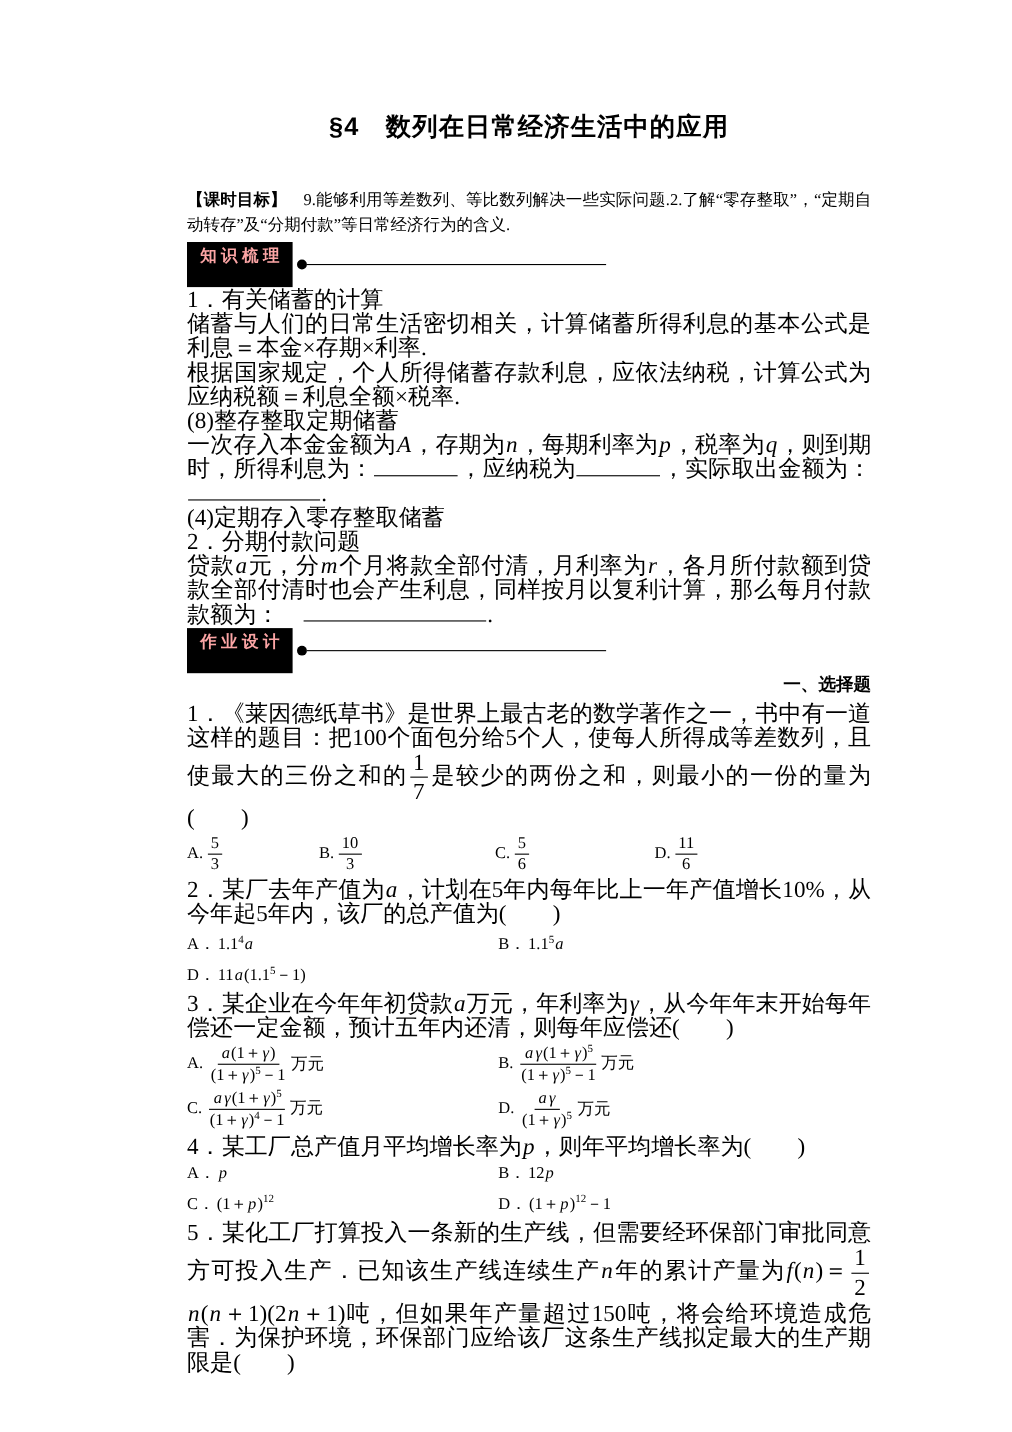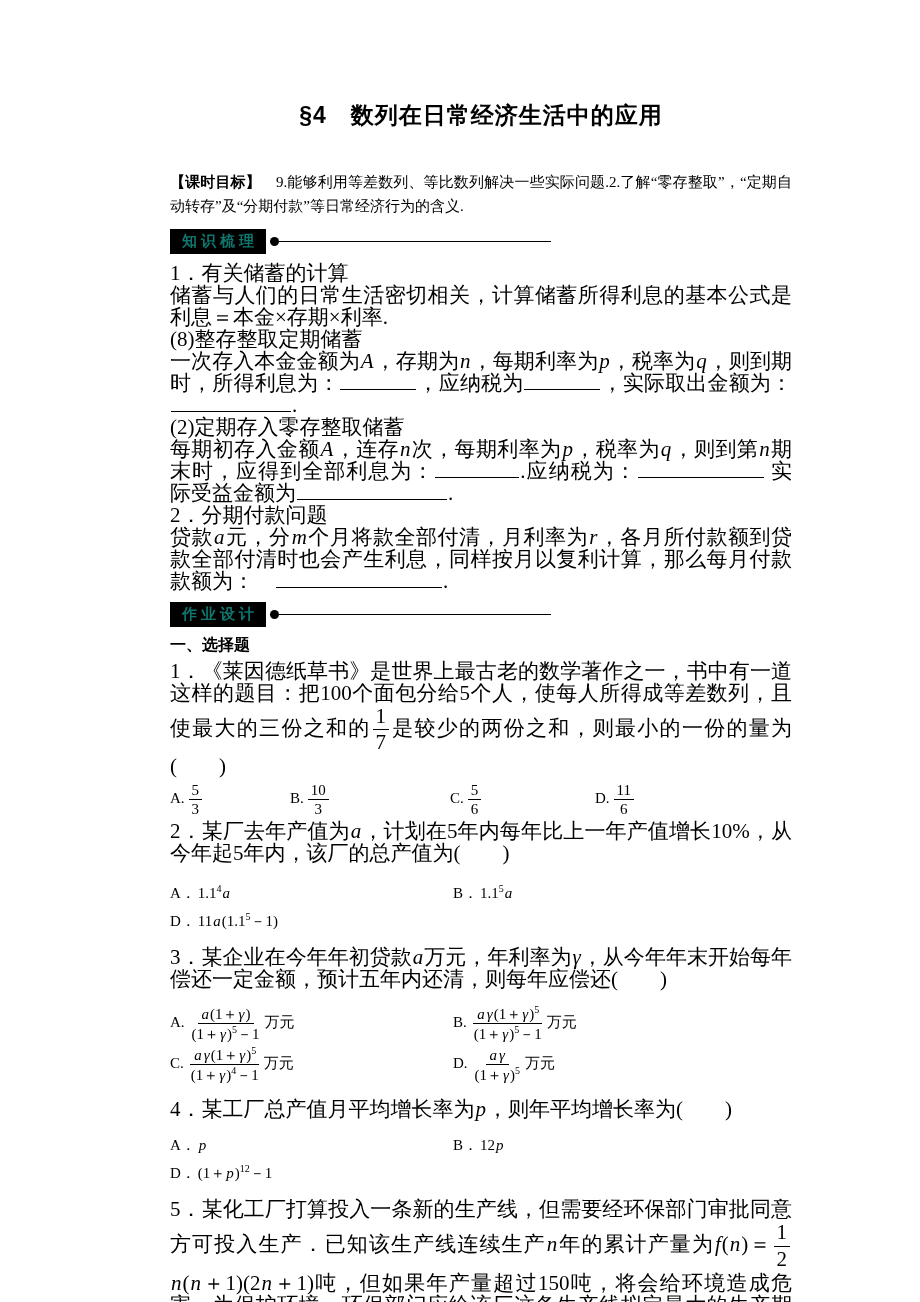--- a/index.html
+++ b/index.html
@@ -12,35 +12,35 @@
   .page { box-sizing: border-box; width: 920px; height: 1131px; padding: 100px 128px 20px 170px; }
   .title {
     font-family: "Liberation Sans", "DejaVu Sans", sans-serif;
     font-size: 23px; font-weight: 700; text-align: center;
     margin: 0 0 40px 0; letter-spacing: 1px;
   }
   .objective { font-size: 15px; line-height: 22px; margin: 0 0 12px 0; text-align: justify; }
   .obj-label { font-family: Liberation Mono, monospace; font-weight: 700; }
   .banner { display: flex; align-items: center; margin: 10px 0 9px 0; height: 24px; }
   .banner-box {
-    background: #000; color: #0f766e;
+    background: #000; color: #fca5a5;
     font-family: "Liberation Sans", "DejaVu Sans", sans-serif;
     font-weight: 700; font-size: 15px; letter-spacing: 4px;
-    padding: 3px 8px 3px 12px; white-space: nowrap;
+    padding: 3px 8px 19px 12px; white-space: nowrap;
   }
   .banner-dot { width: 9px; height: 9px; border-radius: 50%; background: #000; margin-left: 4px; flex: 0 0 auto; }
   .banner-line { width: 272px; height: 1px; background: #000; flex: 0 0 auto; }
   .body-text { font-size: 21px; line-height: 22px; margin: 0; text-align: justify; }
   .section-title {
     font-family: "Liberation Sans", "DejaVu Sans", sans-serif;
-    font-size: 16px; font-weight: 700; margin: 8px 0 4px 0;
+    font-size: 16px; font-weight: 700; margin: 8px 0 4px 0; text-align: right;
   }
   .question { margin: 0; }
   .opt-row4 { display: grid; grid-template-columns: 120px 160px 145px 1fr; align-items: center; margin: 4px 0 2px 0; }
-  .opt-grid2 { display: grid; grid-template-columns: 283px 1fr; align-items: center; margin: 14px 0; row-gap: 2px; }
+  .opt-grid2 { display: grid; grid-template-columns: 283px 1fr; align-items: center; margin: 3px 0; row-gap: 2px; }
   .opt { font-size: 15px; line-height: 22px; }
   .opt-label { margin-right: 2px; }
   .blank { display: inline-block; height: 15px; border-bottom: 1px solid #000; margin: 0 1px; }
   .frac {
     display: inline-flex; flex-direction: column; align-items: center;
     vertical-align: middle; line-height: 1.2; margin: 0 2px; text-align: center;
   }
   .frac .num { border-bottom: 1px solid #000; padding: 0 3px; }
   .frac .den { padding: 0 3px; }
   .var { font-style: italic; padding: 0 1px; }
@@ -57,24 +57,24 @@
 
   <div class="banner">
     <span class="banner-box">知识梳理</span>
     <span class="banner-dot"></span>
     <span class="banner-line"></span>
   </div>
 
   <div id="knowledge-content">
       <p class="body-text">1．有关储蓄的计算</p>
       <p class="body-text">储蓄与人们的日常生活密切相关，计算储蓄所得利息的基本公式是 利息＝本金×存期×利率.</p>
+      <p class="body-text">根据国家规定，个人所得储蓄存款利息，应依法纳税，计算公式为 应纳税额＝利息全额×税率.</p>
       <p class="body-text">(8)整存整取定期储蓄</p>
       <p class="body-text">一次存入本金金额为<span class="var">A</span>，存期为<span class="var">n</span>，每期利率为<span class="var">p</span>，税率为<span class="var">q</span>，则到期时，所得利息为：<span class="blank" style="width: 76px;"></span>，应纳税为<span class="blank" style="width: 76px;"></span>，实际取出金额为：<span class="blank" style="width: 120px;"></span>.</p>
-      <p class="body-text">(2)定期存入零存整取储蓄</p>
-      <p class="body-text">每期初存入金额<span class="var">A</span>，连存<span class="var">n</span>次，每期利率为<span class="var">p</span>，税率为<span class="var">q</span>，则到第<span class="var">n</span>期末时，应得到全部利息为：<span class="blank" style="width: 84px;"></span>.应纳税为：<span class="blank" style="width: 126px;"></span> 实际受益金额为<span class="blank" style="width: 150px;"></span>.</p>
+      <p class="body-text">(4)定期存入零存整取储蓄</p>
       <p class="body-text">2．分期付款问题</p>
       <p class="body-text">贷款<span class="var">a</span>元，分<span class="var">m</span>个月将款全部付清，月利率为<span class="var">r</span>，各月所付款额到贷款全部付清时也会产生利息，同样按月以复利计算，那么每月付款款额为：　<span class="blank" style="width: 166px;"></span>.</p>
     </div>
 
   <div class="banner">
     <span class="banner-box">作业设计</span>
     <span class="banner-dot"></span>
     <span class="banner-line"></span>
   </div>
 
@@ -132,20 +132,21 @@
               <span class="num"><span class="var">a</span><span class="var">γ</span></span>
               <span class="den">(1＋<span class="var">γ</span>)<sup>5</sup></span>
             </span>万元</div>
         </div>
       </div>
       <div class="question">
         <p class="body-text stem">4．某工厂总产值月平均增长率为<span class="var">p</span>，则年平均增长率为(　　)</p>
         <div class="opt-grid2">
           <div class="opt"><span class="opt-label">A．</span><span class="var">p</span></div>
           <div class="opt"><span class="opt-label">B．</span>12<span class="var">p</span></div>
+          <div class="opt"><span class="opt-label">C．</span>(1＋<span class="var">p</span>)<sup>12</sup></div>
           <div class="opt"><span class="opt-label">D．</span>(1＋<span class="var">p</span>)<sup>12</sup>－1</div>
         </div>
       </div>
       <div class="question">
         <p class="body-text stem">5．某化工厂打算投入一条新的生产线，但需要经环保部门审批同意方可投入生产．已知该生产线连续生产<span class="var">n</span>年的累计产量为<span class="var">f</span>(<span class="var">n</span>)＝<span class="frac">
             <span class="num">1</span>
             <span class="den">2</span>
           </span><span class="var">n</span>(<span class="var">n</span>＋1)(2<span class="var">n</span>＋1)吨，但如果年产量超过150吨，将会给环境造成危害．为保护环境，环保部门应给该厂这条生产线拟定最大的生产期限是(　　)</p>
       </div>
     </div>

